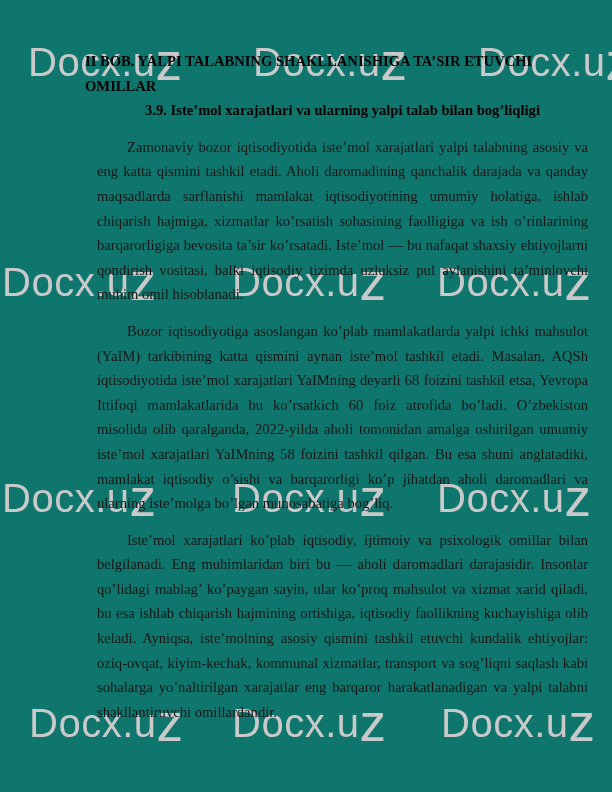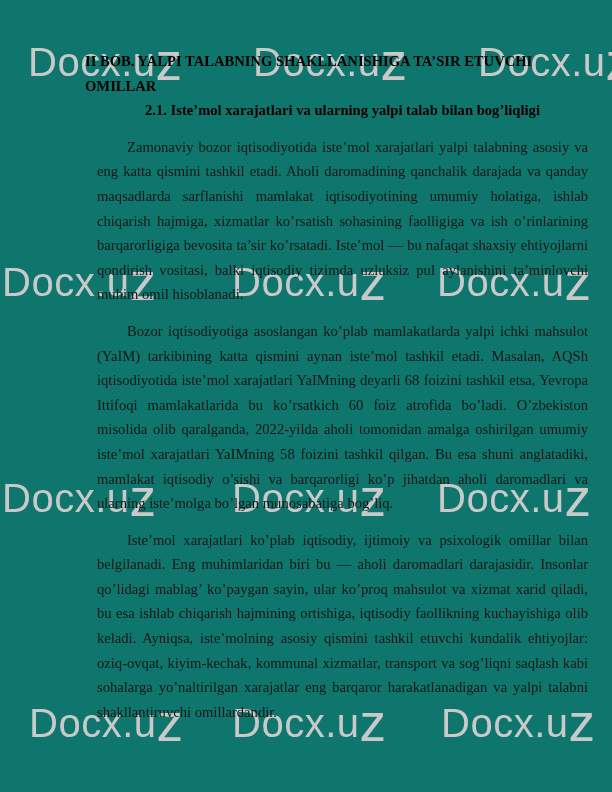--- a/index.html
+++ b/index.html
@@ -91,21 +91,21 @@
       <div class="wm" style="left: 232px; top: 478px; color: rgb(201, 201, 201);">Docx.u<span class="wm-z">z</span></div>
       <div class="wm" style="left: 437px; top: 478px; color: rgb(201, 201, 201);">Docx.u<span class="wm-z">z</span></div>
       <div class="wm" style="left: 29px; top: 703px; color: rgb(201, 201, 201);">Docx.u<span class="wm-z">z</span></div>
       <div class="wm" style="left: 232px; top: 703px; color: rgb(201, 201, 201);">Docx.u<span class="wm-z">z</span></div>
       <div class="wm" style="left: 441px; top: 703px; color: rgb(201, 201, 201);">Docx.u<span class="wm-z">z</span></div>
     </div>
 
   <div class="content">
     <div class="doc-title">II BOB. YALPI TALABNING SHAKLLANISHIGA TA’SIR ETUVCHI</div>
     <div class="doc-title">OMILLAR</div>
-    <div class="section-heading">2.1. Iste’mol xarajatlari va ularning yalpi talab bilan bog’liqligi</div>
+    <div class="section-heading">3.9. Iste’mol xarajatlari va ularning yalpi talab bilan bog’liqligi</div>
     <div id="body-pars">
         <p class="body-par">Zamonaviy bozor iqtisodiyotida iste’mol xarajatlari yalpi talabning asosiy va eng katta qismini tashkil etadi. Aholi daromadining qanchalik darajada va qanday maqsadlarda sarflanishi mamlakat iqtisodiyotining umumiy holatiga, ishlab chiqarish hajmiga, xizmatlar ko’rsatish sohasining faolligiga va ish o’rinlarining barqarorligiga bevosita ta’sir ko’rsatadi. Iste’mol — bu nafaqat shaxsiy ehtiyojlarni qondirish vositasi, balki iqtisodiy tizimda uzluksiz pul aylanishini ta’minlovchi muhim omil hisoblanadi.</p>
         <p class="body-par">Bozor iqtisodiyotiga asoslangan ko’plab mamlakatlarda yalpi ichki mahsulot (YaIM) tarkibining katta qismini aynan iste’mol tashkil etadi. Masalan, AQSh iqtisodiyotida iste’mol xarajatlari YaIMning deyarli 68 foizini tashkil etsa, Yevropa Ittifoqi mamlakatlarida bu ko’rsatkich 60 foiz atrofida bo’ladi. O’zbekiston misolida olib qaralganda, 2022-yilda aholi tomonidan amalga oshirilgan umumiy iste’mol xarajatlari YaIMning 58 foizini tashkil qilgan. Bu esa shuni anglatadiki, mamlakat iqtisodiy o’sishi va barqarorligi ko’p jihatdan aholi daromadlari va ularning iste’molga bo’lgan munosabatiga bog’liq.</p>
         <p class="body-par">Iste’mol xarajatlari ko’plab iqtisodiy, ijtimoiy va psixologik omillar bilan belgilanadi. Eng muhimlaridan biri bu — aholi daromadlari darajasidir. Insonlar qo’lidagi mablag’ ko’paygan sayin, ular ko’proq mahsulot va xizmat xarid qiladi, bu esa ishlab chiqarish hajmining ortishiga, iqtisodiy faollikning kuchayishiga olib keladi. Ayniqsa, iste’molning asosiy qismini tashkil etuvchi kundalik ehtiyojlar: oziq-ovqat, kiyim-kechak, kommunal xizmatlar, transport va sog’liqni saqlash kabi sohalarga yo’naltirilgan xarajatlar eng barqaror harakatlanadigan va yalpi talabni shakllantiruvchi omillardandir.</p>
       </div>
   </div>
 
 
 </div>
 

